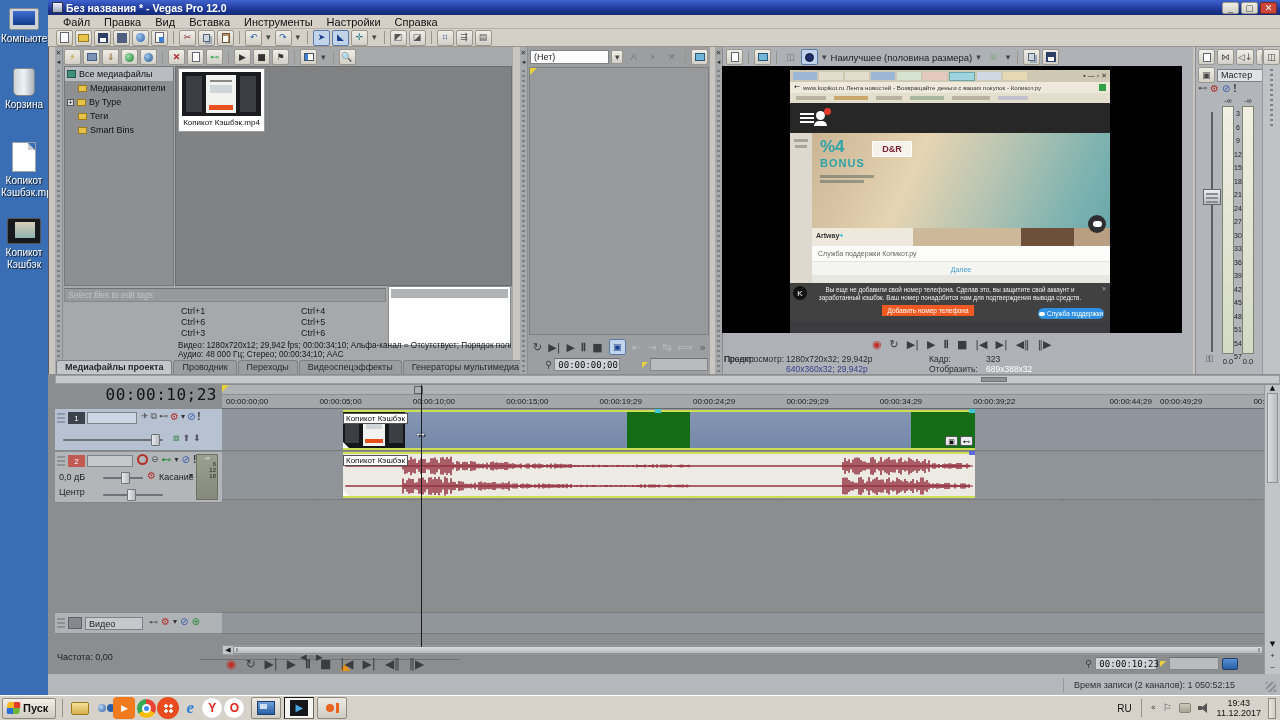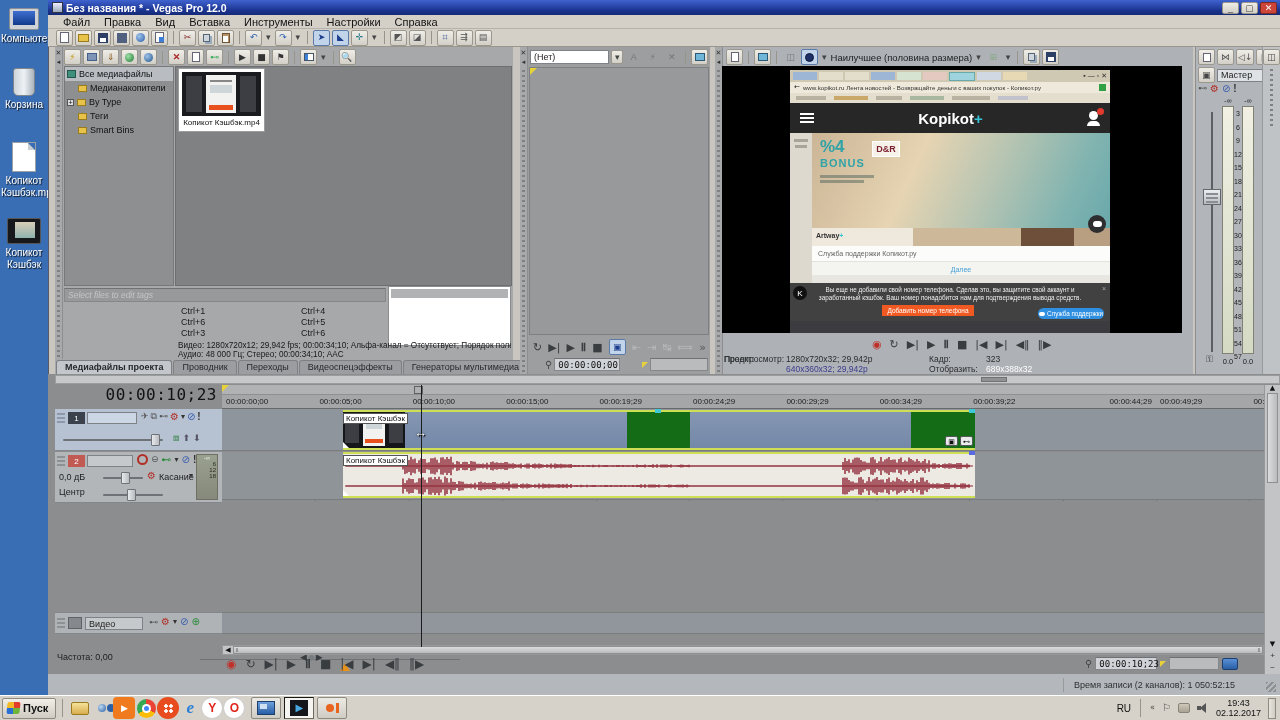--- a/index.html
+++ b/index.html
@@ -355,31 +355,30 @@
       <div style="width:38px;height:4px;background:#b9b2a0"></div>
       <div style="width:30px;height:4px;background:#c2c2cf"></div>
     </div>
 
     <div class="abs" style="left:0;top:33px;width:320px;height:30px;background:#272727;display:flex;align-items:center">
       <div style="margin-left:10px;width:14px">
         <div style="height:2px;background:#fff;margin:2px 0"></div>
           <div style="height:2px;background:#fff;margin:2px 0"></div>
           <div style="height:2px;background:#fff;margin:2px 0"></div>
       </div>
-      <div style="flex:1;text-align:center;color:#fff;font-size:15px;font-weight:bold"><span>Kopikot</span><span style="color:#35c4d7">+</span></div>
       <div style="margin-right:10px;position:relative">
         <div style="width:9px;height:9px;border-radius:50%;background:#fff;margin:0 auto"></div>
           <div style="width:13px;height:5px;border-radius:5px 5px 0 0;background:#fff;margin-top:1px"></div>
         <div class="abs" style="right:-4px;top:-3px;width:7px;height:7px;border-radius:50%;background:#e23b2e"></div>
       </div>
     </div>
 
     <div class="abs" style="left:22px;top:63px;width:298px;height:95px;background:linear-gradient(115deg,#cbb596 0%,#e6d4b2 35%,#b5c4b2 60%,#7fb3b0 85%,#6aa8ab 100%)">
       <div class="abs" style="left:8px;top:6px;color:#2fa3a8;font-weight:bold;font-size:17px;line-height:15px"><span>%4</span><br><span style="font-size:11px;letter-spacing:1px">BONUS</span></div>
-      <div class="abs" style="left:60px;top:8px;width:28px;height:16px;border:1px solid #fff;background:rgba(255,255,255,.75);color:#7a1f2e;font-weight:bold;font-size:9px;display:flex;align-items:center;justify-content:center">D&amp;R</div>
+      <div class="abs" style="left:60px;top:8px;width:40px;height:16px;border:1px solid #fff;background:rgba(255,255,255,.75);color:#7a1f2e;font-weight:bold;font-size:9px;display:flex;align-items:center;justify-content:center">D&amp;R</div>
       <div class="abs" style="left:8px;top:42px;width:54px;height:3px;background:rgba(90,110,100,.55)"></div>
       <div class="abs" style="left:8px;top:47px;width:44px;height:3px;background:rgba(90,110,100,.55)"></div>
     </div>
 
     <div class="abs" style="left:0;top:63px;width:22px;height:160px;background:#ded9cf">
       <div style="width:14px;height:3px;background:#a9a49a;margin:6px auto 3px"></div>
       <div style="width:12px;height:3px;background:#a9a49a;margin:0 auto"></div>
     </div>
 
     <div class="abs" style="left:22px;top:158px;width:298px;height:18px;background:linear-gradient(90deg,#efe9dd 0 34%,#cdb89a 34% 70%,#6d4f3a 70% 88%,#b89f82 88%)">
@@ -767,17 +766,17 @@
     <div class="sep" style="height:18px;margin:0 2px"></div>
     <span class="glyph" style="font-size:8px;color:#444">«</span>
     <span class="glyph" style="font-size:10px;color:#555">⚐</span>
     <div style="width:12px;height:10px;background:linear-gradient(#cfc9ba,#a8a294);border:1px solid #8a8478;border-radius:2px"></div>
     <div style="position:relative;width:12px;height:10px">
         <div style="position:absolute;left:0;top:3px;width:4px;height:4px;background:#555"></div>
         <div style="position:absolute;left:3px;top:0;border-right:6px solid #555;border-top:5px solid transparent;border-bottom:5px solid transparent"></div>
       </div>
     <div style="text-align:center;font-size:9px;line-height:10px">
         <div>19:43</div>
-        <div>02.12.2017</div>
+        <div>11.12.2017</div>
       </div>
     <div style="width:8px;height:21px;background:linear-gradient(90deg,#e8e5de,#cfccc4);border:1px solid #8e8a80"></div>
   </div>
 </div>
 
 </body></html>

